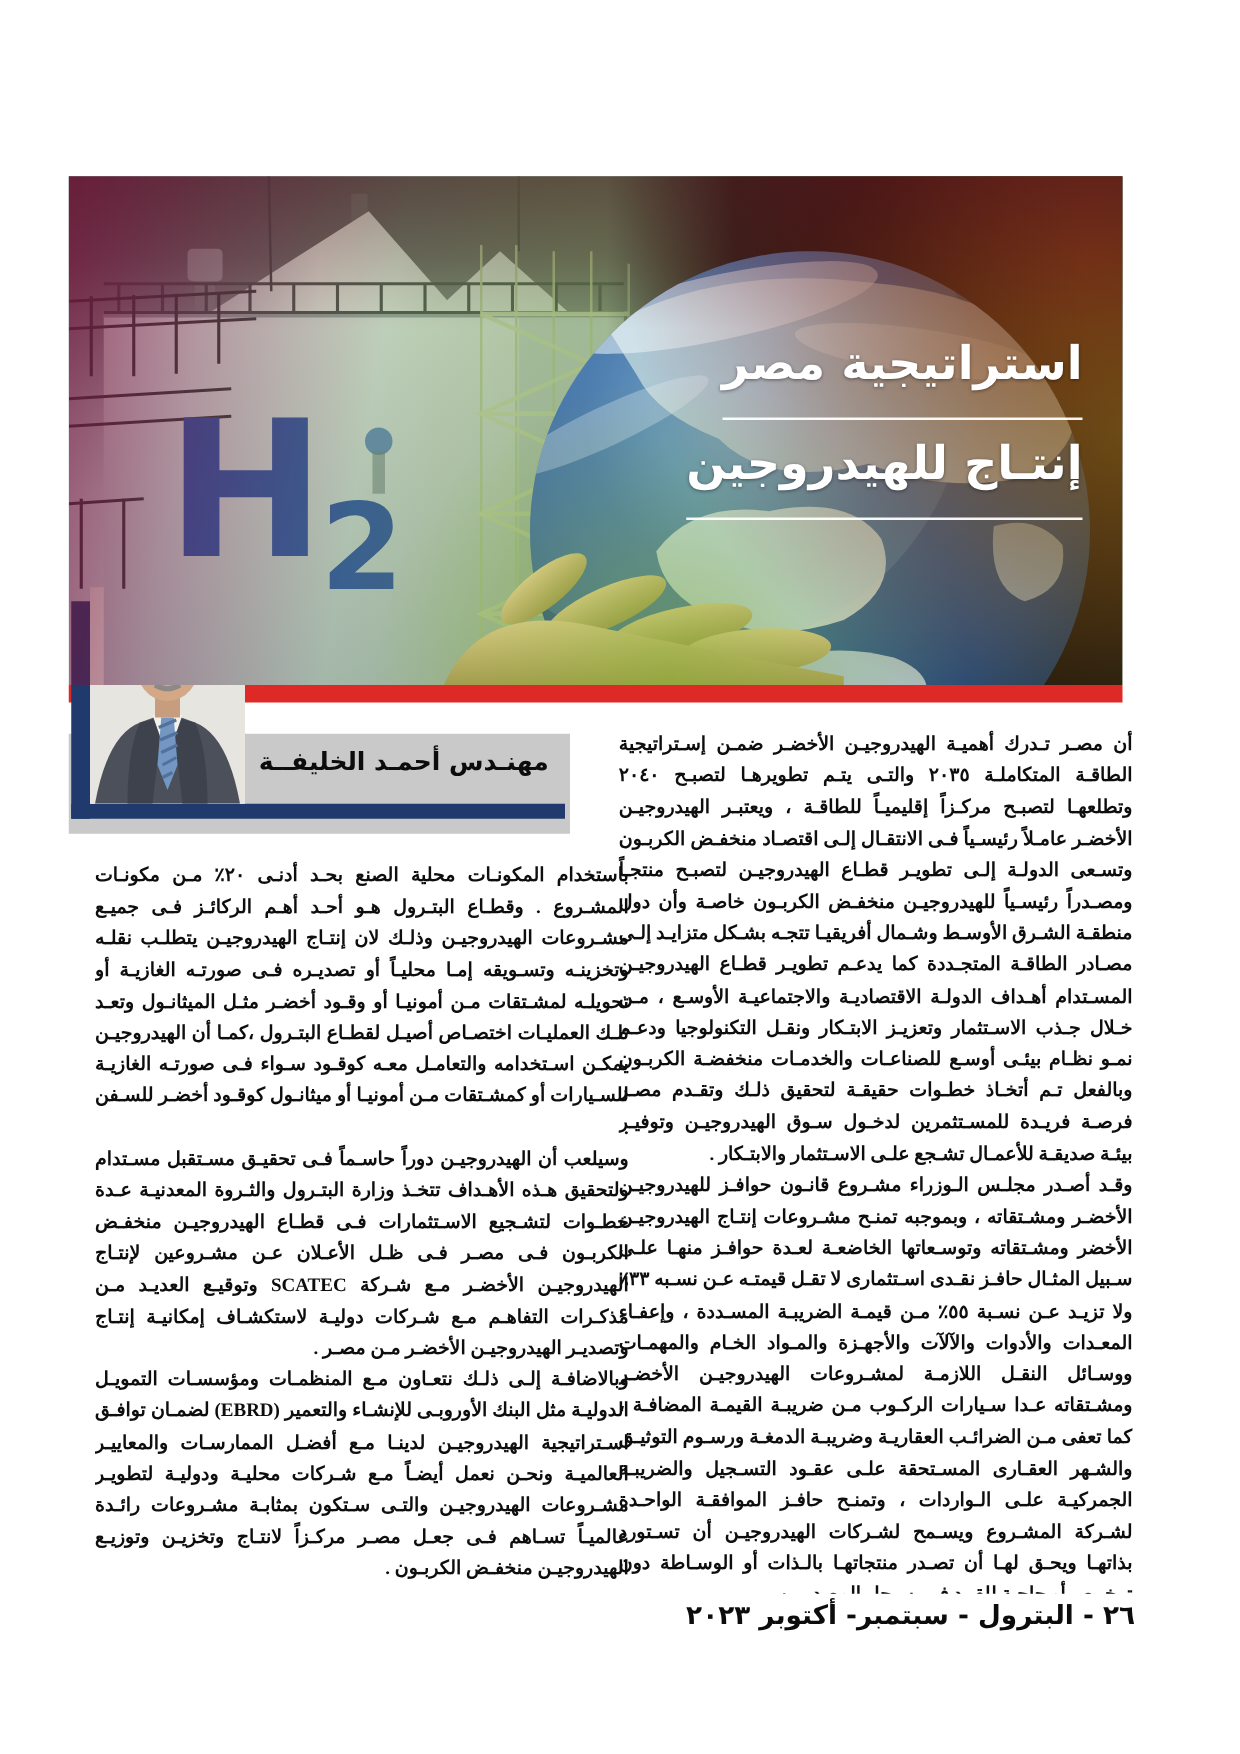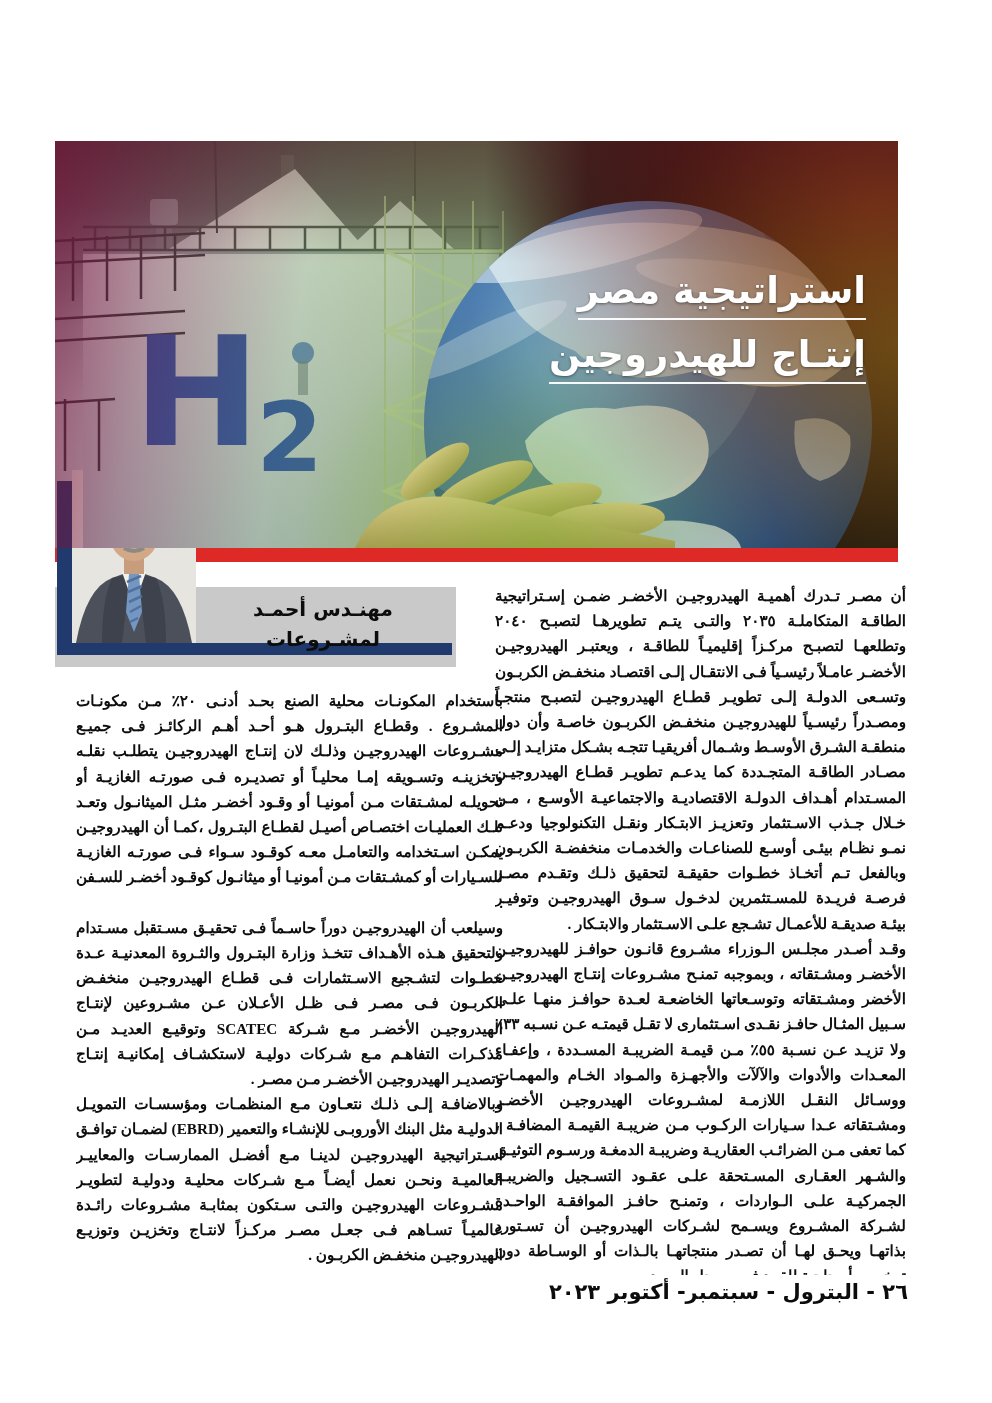--- a/index.html
+++ b/index.html
@@ -16,21 +16,21 @@
         background:linear-gradient(to right,rgba(110,150,40,0) 0%,rgba(110,152,58,.40) 45%,rgba(118,158,66,.55) 100%);}
   .dark-right{position:absolute;left:430px;top:0;width:413px;height:100%;z-index:5;
         background:linear-gradient(to right,rgba(26,16,14,0) 0%,rgba(26,16,14,.85) 25%,#17100c 55%);}
   .glow-redtop{z-index:7;background:radial-gradient(circle at 97% 16%,rgba(128,28,18,.8),rgba(128,28,18,0) 42%);}
   .glow-yellow{z-index:7;background:radial-gradient(circle at 101% 50%,rgba(150,140,30,.45),rgba(150,140,30,0) 34%);}
   .glow-green{z-index:7;background:radial-gradient(circle at 57% 98%,rgba(130,175,45,.55),rgba(130,175,45,0) 38%);}
   .maroon{z-index:8;background:linear-gradient(100deg,rgba(122,16,56,.72) 0%,rgba(122,16,56,.32) 14%,rgba(122,16,56,0) 30%);}
   .maroon-top{z-index:8;background:linear-gradient(180deg,rgba(95,25,40,.35) 0%,rgba(95,25,40,0) 30%);}
   .hero-title{position:absolute;top:128px;right:32px;z-index:9;text-align:right;color:#fff;font-weight:bold;}
   .hero-title .t-row{display:block;margin-bottom:13px;}
-  .hero-title .t-line{display:inline-block;font-size:37px;line-height:44px;padding-bottom:5px;
+  .hero-title .t-line{display:inline-block;font-size:37px;line-height:44px;padding-bottom:21px;
         border-bottom:2px solid rgba(255,255,255,.95);text-shadow:0 1px 3px rgba(0,0,0,.45);text-align:center;}
   
   .red-bar{position:absolute;left:55px;top:548px;width:843px;height:14px;background:#dd2a26;}
   
   .caption-box{position:absolute;left:55px;top:587px;width:401px;height:80px;background:#c9c9c9;}
   .navy-v{position:absolute;left:57px;top:481px;width:15px;height:174px;background:#203a6d;}
   .navy-h{position:absolute;left:57px;top:643px;width:395px;height:12px;background:#203a6d;}
   .photo{position:absolute;left:72px;top:470px;width:124px;height:173px;background:#eceae6;}
   .caption-text{position:absolute;left:195px;top:594px;width:256px;text-align:center;color:#0c0c0c;}
   .caption-name{font-size:20px;font-weight:bold;line-height:30px;}
@@ -231,21 +231,21 @@
     <path d="M44,52 Q50,48 56,52" stroke="#6b5b4c" stroke-width="2" fill="none"></path>
     <path d="M68,52 Q74,48 80,52" stroke="#6b5b4c" stroke-width="2" fill="none"></path>
     <ellipse cx="50" cy="58" rx="3" ry="2.4" fill="#3c3430"></ellipse>
     <ellipse cx="74" cy="58" rx="3" ry="2.4" fill="#3c3430"></ellipse>
     <path d="M60,60 Q58,68 62,71" stroke="#b68f70" stroke-width="2" fill="none"></path>
     <path d="M52,78 Q62,84 72,78" stroke="#8d8a85" stroke-width="4" fill="none"></path>
     <path d="M54,88 Q62,91 70,88" stroke="#9b7least" stroke-width="0" fill="none"></path>
   </svg>
 
   <div class="caption-text">
-    <div class="caption-name">مهنـدس أحمـد لمشـروعات</div>
+    <div class="caption-name">مهنـدس أحمـد الخليفــة</div>
   </div>
 
   <div class="col col-right">
     <p>أن مصـر تـدرك أهميـة الهيدروجيـن الأخضـر ضمـن إسـتراتيجية الطاقـة المتكاملـة ٢٠٣٥ والتـى يتـم تطويرهـا لتصبـح ٢٠٤٠ وتطلعهـا لتصبـح مركـزاً إقليميـاً للطاقـة ، ويعتبـر الهيدروجيـن الأخضـر عامـلاً رئيسـياً فـى الانتقـال إلـى اقتصـاد منخفـض الكربـون وتسـعى الدولـة إلـى تطويـر قطـاع الهيدروجيـن لتصبـح منتجـاً ومصـدراً رئيسـياً للهيدروجيـن منخفـض الكربـون خاصـة وأن دول منطقـة الشـرق الأوسـط وشـمال أفريقيـا تتجـه بشـكل متزايـد إلـى مصـادر الطاقـة المتجـددة كما يدعـم تطويـر قطـاع الهيدروجيـن المسـتدام أهـداف الدولـة الاقتصاديـة والاجتماعيـة الأوسـع ، مـن خـلال جـذب الاسـتثمار وتعزيـز الابتـكار ونقـل التكنولوجيا ودعـم نمـو نظـام بيئـى أوسـع للصناعـات والخدمـات منخفضـة الكربـون وبالفعل تـم أتخـاذ خطـوات حقيقـة لتحقيق ذلـك وتقـدم مصـر فرصـة فريـدة للمسـتثمرين لدخـول سـوق الهيدروجيـن وتوفيـر بيئـة صديقـة للأعمـال تشـجع علـى الاسـتثمار والابتـكار .</p>
     <p>وقـد أصـدر مجلـس الـوزراء مشـروع قانـون حوافـز للهيدروجيـن الأخضـر ومشـتقاته ، وبموجبه تمنـح مشـروعات إنتـاج الهيدروجيـن الأخضر ومشـتقاته وتوسـعاتها الخاضعـة لعـدة حوافـز منهـا علـى سـبيل المثـال حافـز نقـدى اسـتثمارى لا تقـل قيمتـه عـن نسـبه ٣٣٪ ولا تزيـد عـن نسـبة ٥٥٪ مـن قيمـة الضريبـة المسـددة ، وإعفـاء المعـدات والأدوات والآلآت والأجهـزة والمـواد الخـام والمهمـات ووسـائل النقـل اللازمـة لمشـروعات الهيدروجيـن الأخضـر ومشـتقاته عـدا سـيارات الركـوب مـن ضريبـة القيمـة المضافـة ، كما تعفى مـن الضرائـب العقاريـة وضريبـة الدمغـة ورسـوم التوثيـق والشـهر العقـارى المسـتحقة علـى عقـود التسـجيل والضريبـة الجمركيـة علـى الـواردات ، وتمنـح حافـز الموافقـة الواحـدة لشـركة المشـروع ويسـمح لشـركات الهيدروجيـن أن تسـتورد بذاتهـا ويحـق لهـا أن تصـدر منتجاتهـا بالـذات أو الوسـاطة دون ترخيـص أو حاجـة للقيـد فـى سـجل المصدريـن .</p>
 
   </div>
 
   <div class="col col-left">
     <p>باستخدام المكونـات محلية الصنع بحـد أدنـى ٢٠٪ مـن مكونـات المشـروع . وقطـاع البتـرول هـو أحـد أهـم الركائـز فـى جميـع مشـروعات الهيدروجيـن وذلـك لان إنتـاج الهيدروجيـن يتطلـب نقلـه وتخزينـه وتسـويقه إمـا محليـاً أو تصديـره فـى صورتـه الغازيـة أو تحويلـه لمشـتقات مـن أمونيـا أو وقـود أخضـر مثـل الميثانـول وتعـد تلـك العمليـات اختصـاص أصيـل لقطـاع البتـرول ،كمـا أن الهيدروجيـن يمكـن اسـتخدامه والتعامـل معـه كوقـود سـواء فـى صورتـه الغازيـة للسـيارات أو كمشـتقات مـن أمونيـا أو ميثانـول كوقـود أخضـر للسـفن .</p>

